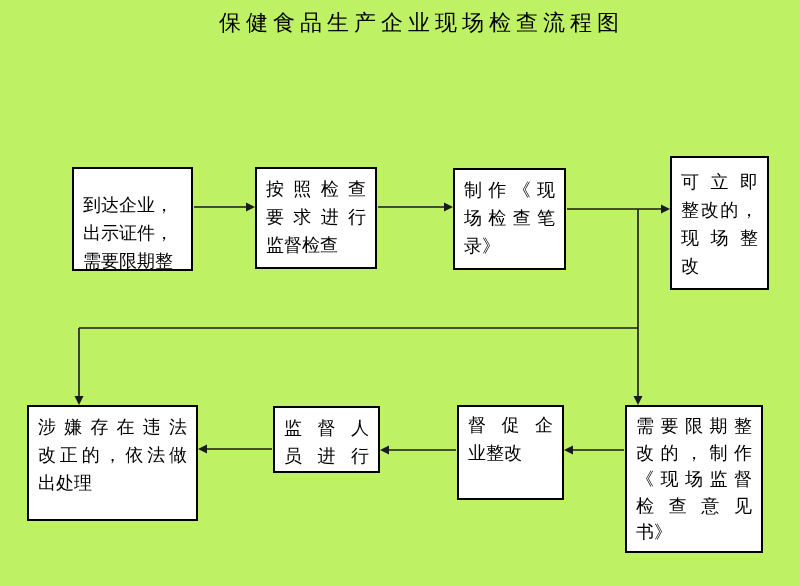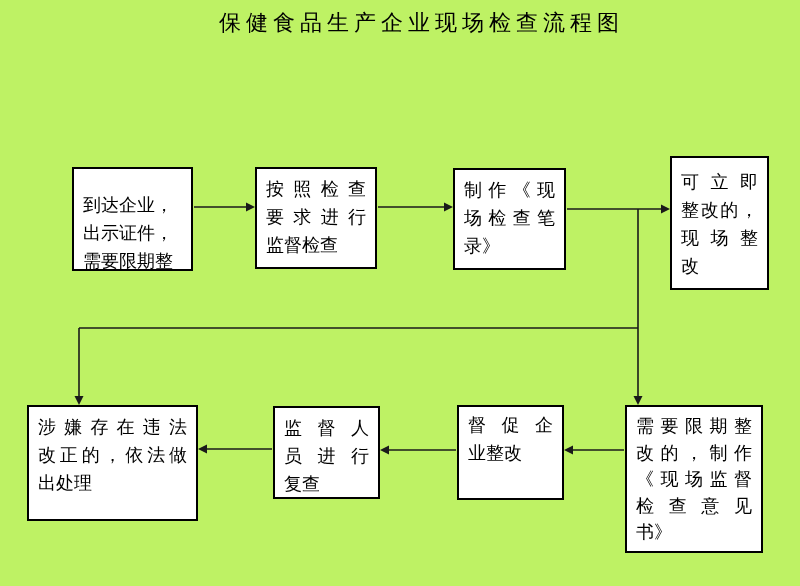--- a/index.html
+++ b/index.html
@@ -41,21 +41,21 @@
   }
   .box .line { text-align: justify; text-align-last: justify; text-justify: inter-character; }
   .box .line:last-child { text-align-last: left; }
   .box.compact .line { text-align-last: left; }
   .b1 { left: 72px;  top: 167px; width: 121px; height: 104px; padding-top: 22px; }
   .b2 { left: 255px; top: 167px; width: 122px; height: 102px; }
   .b3 { left: 453px; top: 168px; width: 113px; height: 102px; }
   .b4 { left: 670px; top: 156px; width: 99px;  height: 134px; padding-top: 10px; }
   .b5 { left: 625px; top: 405px; width: 138px; height: 148px; line-height: 26.5px; }
   .b6 { left: 457px; top: 405px; width: 107px; height: 95px;  padding-top: 4px; }
-  .b7 { left: 273px; top: 406px; width: 107px; height: 93px; }
+  .b7 { left: 273px; top: 406px; width: 107px; height: 67px; }
   .b8 { left: 27px;  top: 405px; width: 171px; height: 116px; }
 </style>
 </head>
 <body>
 
 <div class="canvas">
 
   <h1 class="title">保健食品生产企业现场检查流程图</h1>
 
   <svg class="connectors" width="800" height="586" viewBox="0 0 800 586" xmlns="http://www.w3.org/2000/svg">

